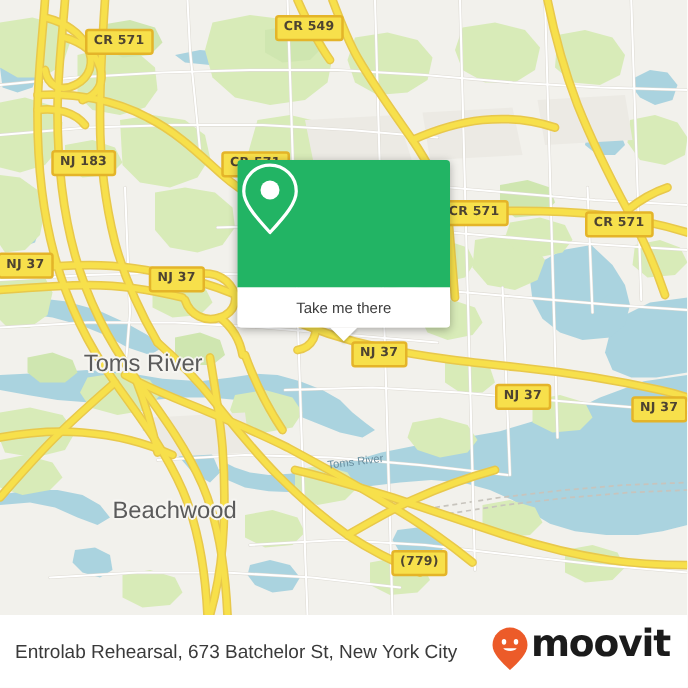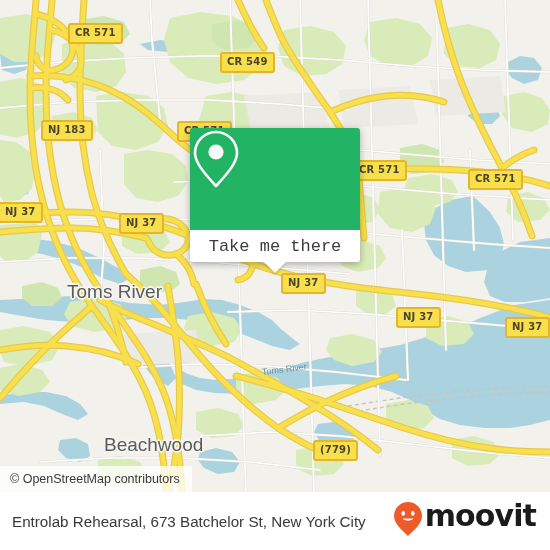--- a/index.html
+++ b/index.html
@@ -102,22 +102,22 @@
     position: relative;
     height: 32px;
     background: #ffffff;
     border-radius: 0 0 3px 3px;
     display: flex;
     align-items: center;
     justify-content: center;
   }
   #popup-footer-label {
     color: #3c3c3c;
-    font-size: 17px;
-    font-family: Liberation Mono, monospace;
+    font-size: 12px;
+    font-family: Liberation Sans, sans-serif;
   }
   #popup-tail {
     position: absolute;
     left: 50%;
     bottom: -11px;
     margin-left: -11px;
     width: 0;
     height: 0;
     border-left: 11px solid transparent;
     border-right: 11px solid transparent;
@@ -410,26 +410,26 @@
         <path d="M92,306 C76,320 60,334 44,350 C28,366 14,382 0,398"></path>
         <path d="M108,302 C116,322 122,342 126,362"></path>
         <path d="M0,350 C22,346 44,344 66,346 C92,348 116,354 138,364"></path>
         <path d="M330,112 C348,104 366,98 386,96 C406,94 426,96 444,102"></path>
         <path d="M358,166 C360,190 362,214 364,238"></path>
         <path d="M502,168 C512,160 522,154 534,150"></path>
       </g>
     </svg>
 
     <div class="place" style="left:67px; top:281px;">Toms River</div>
-    <div class="place" style="left:104px; top:398px;margin-top:36px;">Beachwood</div>
+    <div class="place" style="left:90px; top:398px;">Beachwood</div>
 
     <div class="water-label" style="left:262px; top:367px;">Toms River</div>
 
     <div class="shield" style="left:68px;  top:23px;">CR 571</div>
-    <div class="shield" style="left:220px; top:12px;margin-top:40px;">CR 549</div>
+    <div class="shield" style="left:220px; top:12px;">CR 549</div>
     <div class="shield" style="left:41px;  top:120px;">NJ 183</div>
     <div class="shield" style="left:177px; top:121px;">CR 571</div>
     <div class="shield" style="left:352px; top:160px;">CR 571</div>
     <div class="shield" style="left:468px; top:169px;">CR 571</div>
     <div class="shield" style="left:-2px;  top:202px;">NJ 37</div>
     <div class="shield" style="left:119px; top:213px;">NJ 37</div>
     <div class="shield" style="left:281px; top:273px;">NJ 37</div>
     <div class="shield" style="left:396px; top:307px;">NJ 37</div>
     <div class="shield" style="left:505px; top:317px;">NJ 37</div>
     <div class="shield" style="left:313px; top:440px;">(779)</div>
@@ -442,23 +442,20 @@
             <circle cx="26" cy="24" r="7.6" fill="#ffffff"></circle>
           </svg>
         </span>
       </div>
       <div id="popup-footer">
         <span id="popup-footer-label">Take me there</span>
         <span id="popup-tail"></span>
       </div>
     </div>
 
-    <div id="attribution">
-      <span>© OpenStreetMap contributors</span>
-    </div>
   </div>
 
   <div id="footer">
     <div id="footer-title">Entrolab Rehearsal, 673 Batchelor St, New York City</div>
     <div id="brand">
       <span>
         <svg width="30" height="36" viewBox="0 0 30 36" aria-hidden="true">
           <path d="M15 1 C7.3 1 1 7.3 1 15 C1 22 8 28.5 15 35 C22 28.5 29 22 29 15 C29 7.3 22.7 1 15 1 Z" fill="#ec5b29"></path>
           <ellipse cx="10.2" cy="12.4" rx="1.8" ry="2.3" fill="#ffffff"></ellipse>
           <ellipse cx="19.8" cy="12.4" rx="1.8" ry="2.3" fill="#ffffff"></ellipse>

